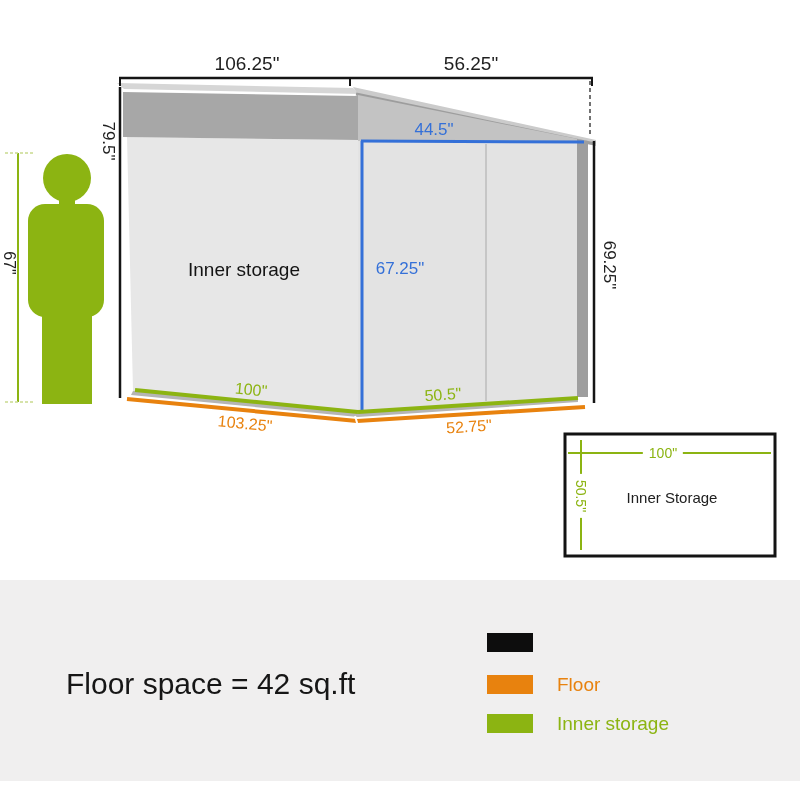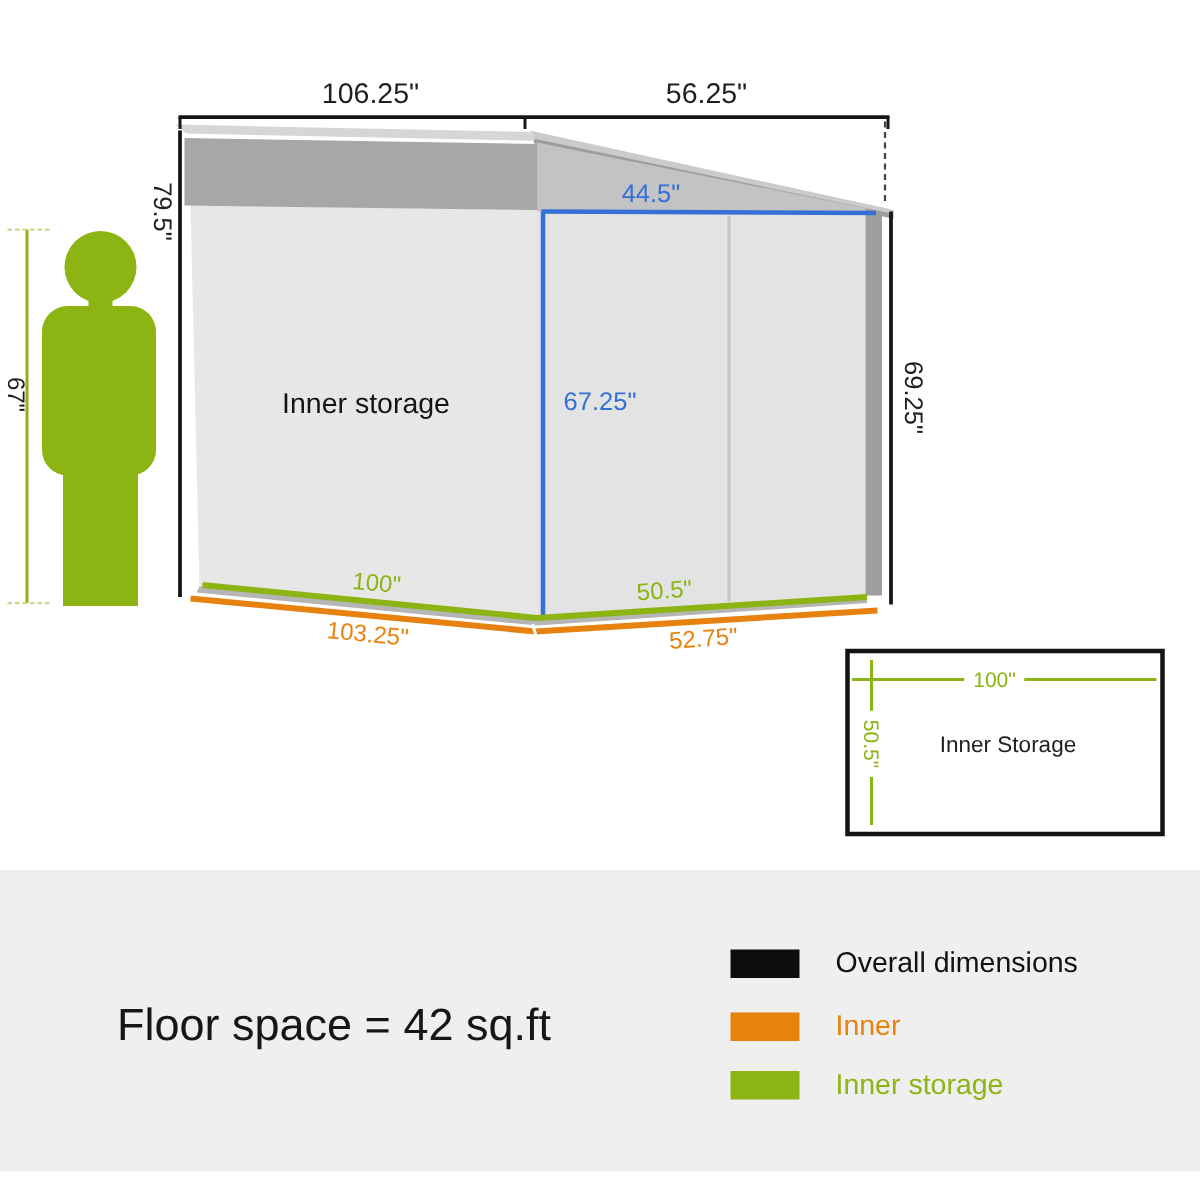--- a/index.html
+++ b/index.html
@@ -121,29 +121,28 @@
 
   <div class="inner-area">
     <div>Inner storage</div>
   </div>
 
   <span class="lbl box-title" style="left:672px;top:497px;">Inner Storage</span>
   <span class="lbl green box-dim" style="left:663px;top:453px;">100"</span>
   <span class="lbl green box-dim rot90" style="left:581px;top:496px;">50.5"</span>
 
   <div class="footer-band">
-    <span class="floor-space" style="position:absolute;left:78px;top:104px;">Floor space = 42 sq.ft</span>
+    <span class="floor-space" style="position:absolute;left:66px;top:104px;">Floor space = 42 sq.ft</span>
 
     <div class="legend-row" style="top:53px;width:260px;">
       <span class="swatch sw-black"></span>
-      <span class="legend-label" style="color:#111111;">Overall dimensions</span>
     </div>
     <div class="legend-row" style="top:95px;width:260px;">
       <span class="swatch sw-orange"></span>
-      <span class="legend-label" style="color:#e8820e;">Inner</span>
+      <span class="legend-label" style="color:#e8820e;">Floor</span>
     </div>
     <div class="legend-row" style="top:134px;width:260px;">
       <span class="swatch sw-green"></span>
       <span class="legend-label" style="color:#8cb412;">Inner storage</span>
     </div>
   </div>
 
 </div>
 
 </body></html>

